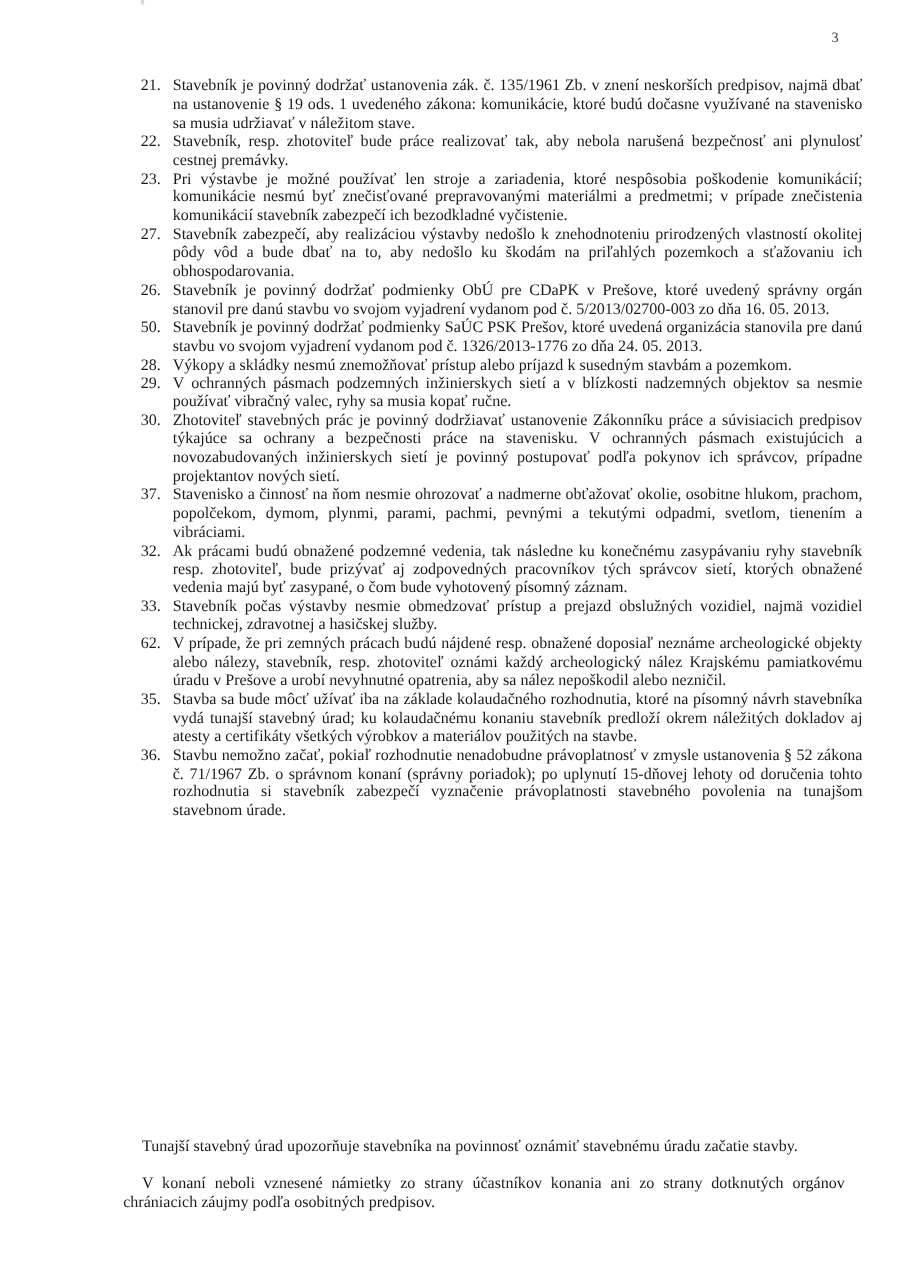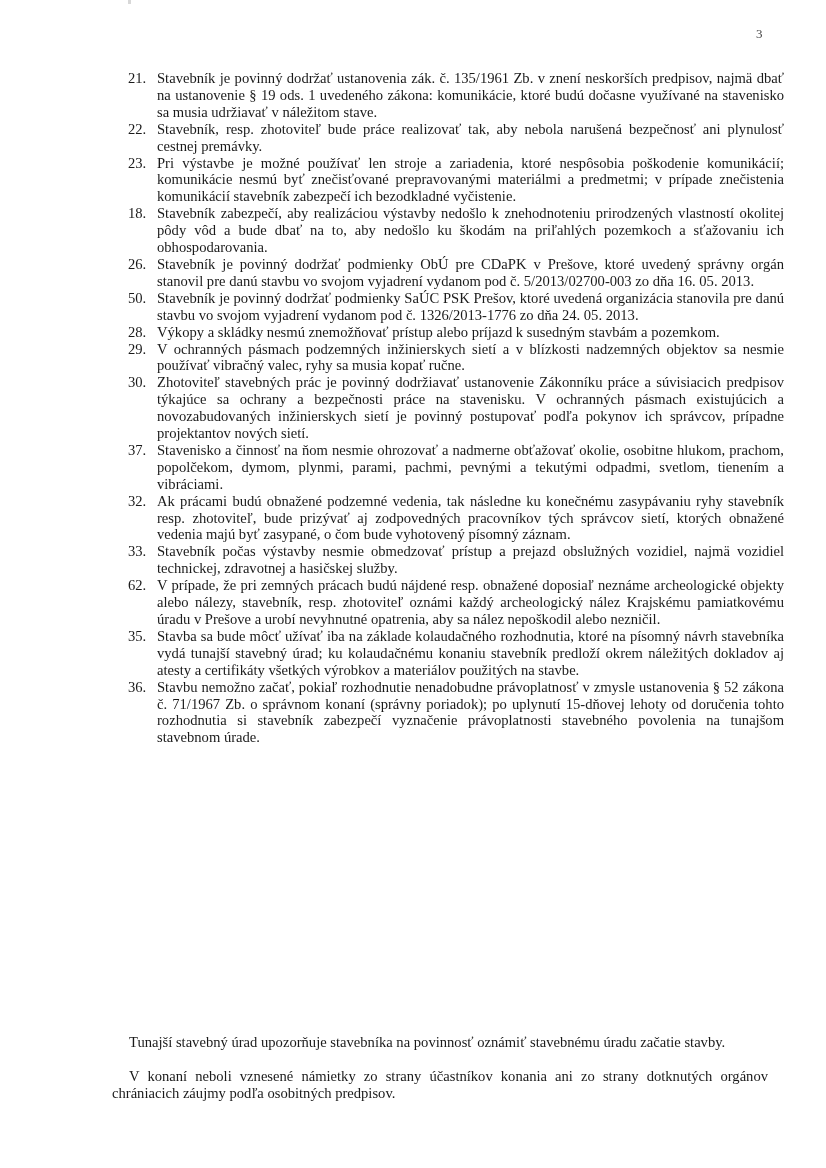--- a/index.html
+++ b/index.html
@@ -24,21 +24,21 @@
 <body>
 
 <div class="page">
   <div class="scan-mark"></div>
   <div class="page-number">3</div>
 
   <ol class="items" id="items">
       <li class="item"><span class="item-num">21.</span><span>Stavebník je povinný dodržať ustanovenia zák. č. 135/1961 Zb. v znení neskorších predpisov, najmä dbať na ustanovenie § 19 ods. 1 uvedeného zákona: komunikácie, ktoré budú dočasne využívané na stavenisko sa musia udržiavať v náležitom stave.</span></li>
       <li class="item"><span class="item-num">22.</span><span>Stavebník, resp. zhotoviteľ bude práce realizovať tak, aby nebola narušená bezpečnosť ani plynulosť cestnej premávky.</span></li>
       <li class="item"><span class="item-num">23.</span><span>Pri výstavbe je možné používať len stroje a zariadenia, ktoré nespôsobia poškodenie komunikácií; komunikácie nesmú byť znečisťované prepravovanými materiálmi a predmetmi; v prípade znečistenia komunikácií stavebník zabezpečí ich bezodkladné vyčistenie.</span></li>
-      <li class="item"><span class="item-num">18.</span><span>Stavebník zabezpečí, aby realizáciou výstavby nedošlo k znehodnoteniu prirodzených vlastností okolitej pôdy vôd a bude dbať na to, aby nedošlo ku škodám na priľahlých pozemkoch a sťažovaniu ich obhospodarovania.</span></li>
+      <li class="item"><span class="item-num">27.</span><span>Stavebník zabezpečí, aby realizáciou výstavby nedošlo k znehodnoteniu prirodzených vlastností okolitej pôdy vôd a bude dbať na to, aby nedošlo ku škodám na priľahlých pozemkoch a sťažovaniu ich obhospodarovania.</span></li>
       <li class="item"><span class="item-num">26.</span><span>Stavebník je povinný dodržať podmienky ObÚ pre CDaPK v Prešove, ktoré uvedený správny orgán stanovil pre danú stavbu vo svojom vyjadrení vydanom pod č. 5/2013/02700-003 zo dňa 16. 05. 2013.</span></li>
       <li class="item"><span class="item-num">50.</span><span>Stavebník je povinný dodržať podmienky SaÚC PSK Prešov, ktoré uvedená organizácia stanovila pre danú stavbu vo svojom vyjadrení vydanom pod č. 1326/2013-1776 zo dňa 24. 05. 2013.</span></li>
       <li class="item"><span class="item-num">28.</span><span>Výkopy a skládky nesmú znemožňovať prístup alebo príjazd k susedným stavbám a pozemkom.</span></li>
       <li class="item"><span class="item-num">29.</span><span class="b">V ochranných pásmach podzemných inžinierskych sietí a v blízkosti nadzemných objektov sa nesmie používať vibračný valec, ryhy sa musia kopať ručne.</span></li>
       <li class="item"><span class="item-num">30.</span><span>Zhotoviteľ stavebných prác je povinný dodržiavať ustanovenie Zákonníku práce a súvisiacich predpisov týkajúce sa ochrany a bezpečnosti práce na stavenisku. </span><span class="b">V ochranných pásmach existujúcich a novozabudovaných inžinierskych sietí je povinný postupovať podľa pokynov ich správcov, prípadne projektantov nových sietí.</span></li>
       <li class="item"><span class="item-num">37.</span><span>Stavenisko a činnosť na ňom nesmie ohrozovať a nadmerne obťažovať okolie, osobitne hlukom, prachom, popolčekom, dymom, plynmi, parami, pachmi, pevnými a tekutými odpadmi, svetlom, tienením a vibráciami.</span></li>
       <li class="item"><span class="item-num">32.</span><span class="b">Ak prácami budú obnažené podzemné vedenia, tak následne ku konečnému zasypávaniu ryhy stavebník resp. zhotoviteľ, bude prizývať aj zodpovedných pracovníkov tých správcov sietí, ktorých obnažené vedenia majú byť zasypané, o čom bude vyhotovený písomný záznam.</span></li>
       <li class="item"><span class="item-num">33.</span><span>Stavebník počas výstavby nesmie obmedzovať prístup a prejazd obslužných vozidiel, najmä vozidiel technickej, zdravotnej a hasičskej služby.</span></li>
       <li class="item"><span class="item-num">62.</span><span>V prípade, že pri zemných prácach budú nájdené resp. obnažené doposiaľ neznáme archeologické objekty alebo nálezy, stavebník, resp. zhotoviteľ oznámi každý archeologický nález Krajskému pamiatkovému úradu v Prešove a urobí nevyhnutné opatrenia, aby sa nález nepoškodil alebo nezničil.</span></li>
       <li class="item"><span class="item-num">35.</span><span>Stavba sa bude môcť užívať iba na základe kolaudačného rozhodnutia, ktoré na písomný návrh stavebníka vydá tunajší stavebný úrad; ku kolaudačnému konaniu stavebník predloží okrem náležitých dokladov aj atesty a certifikáty všetkých výrobkov a materiálov použitých na stavbe.</span></li>

